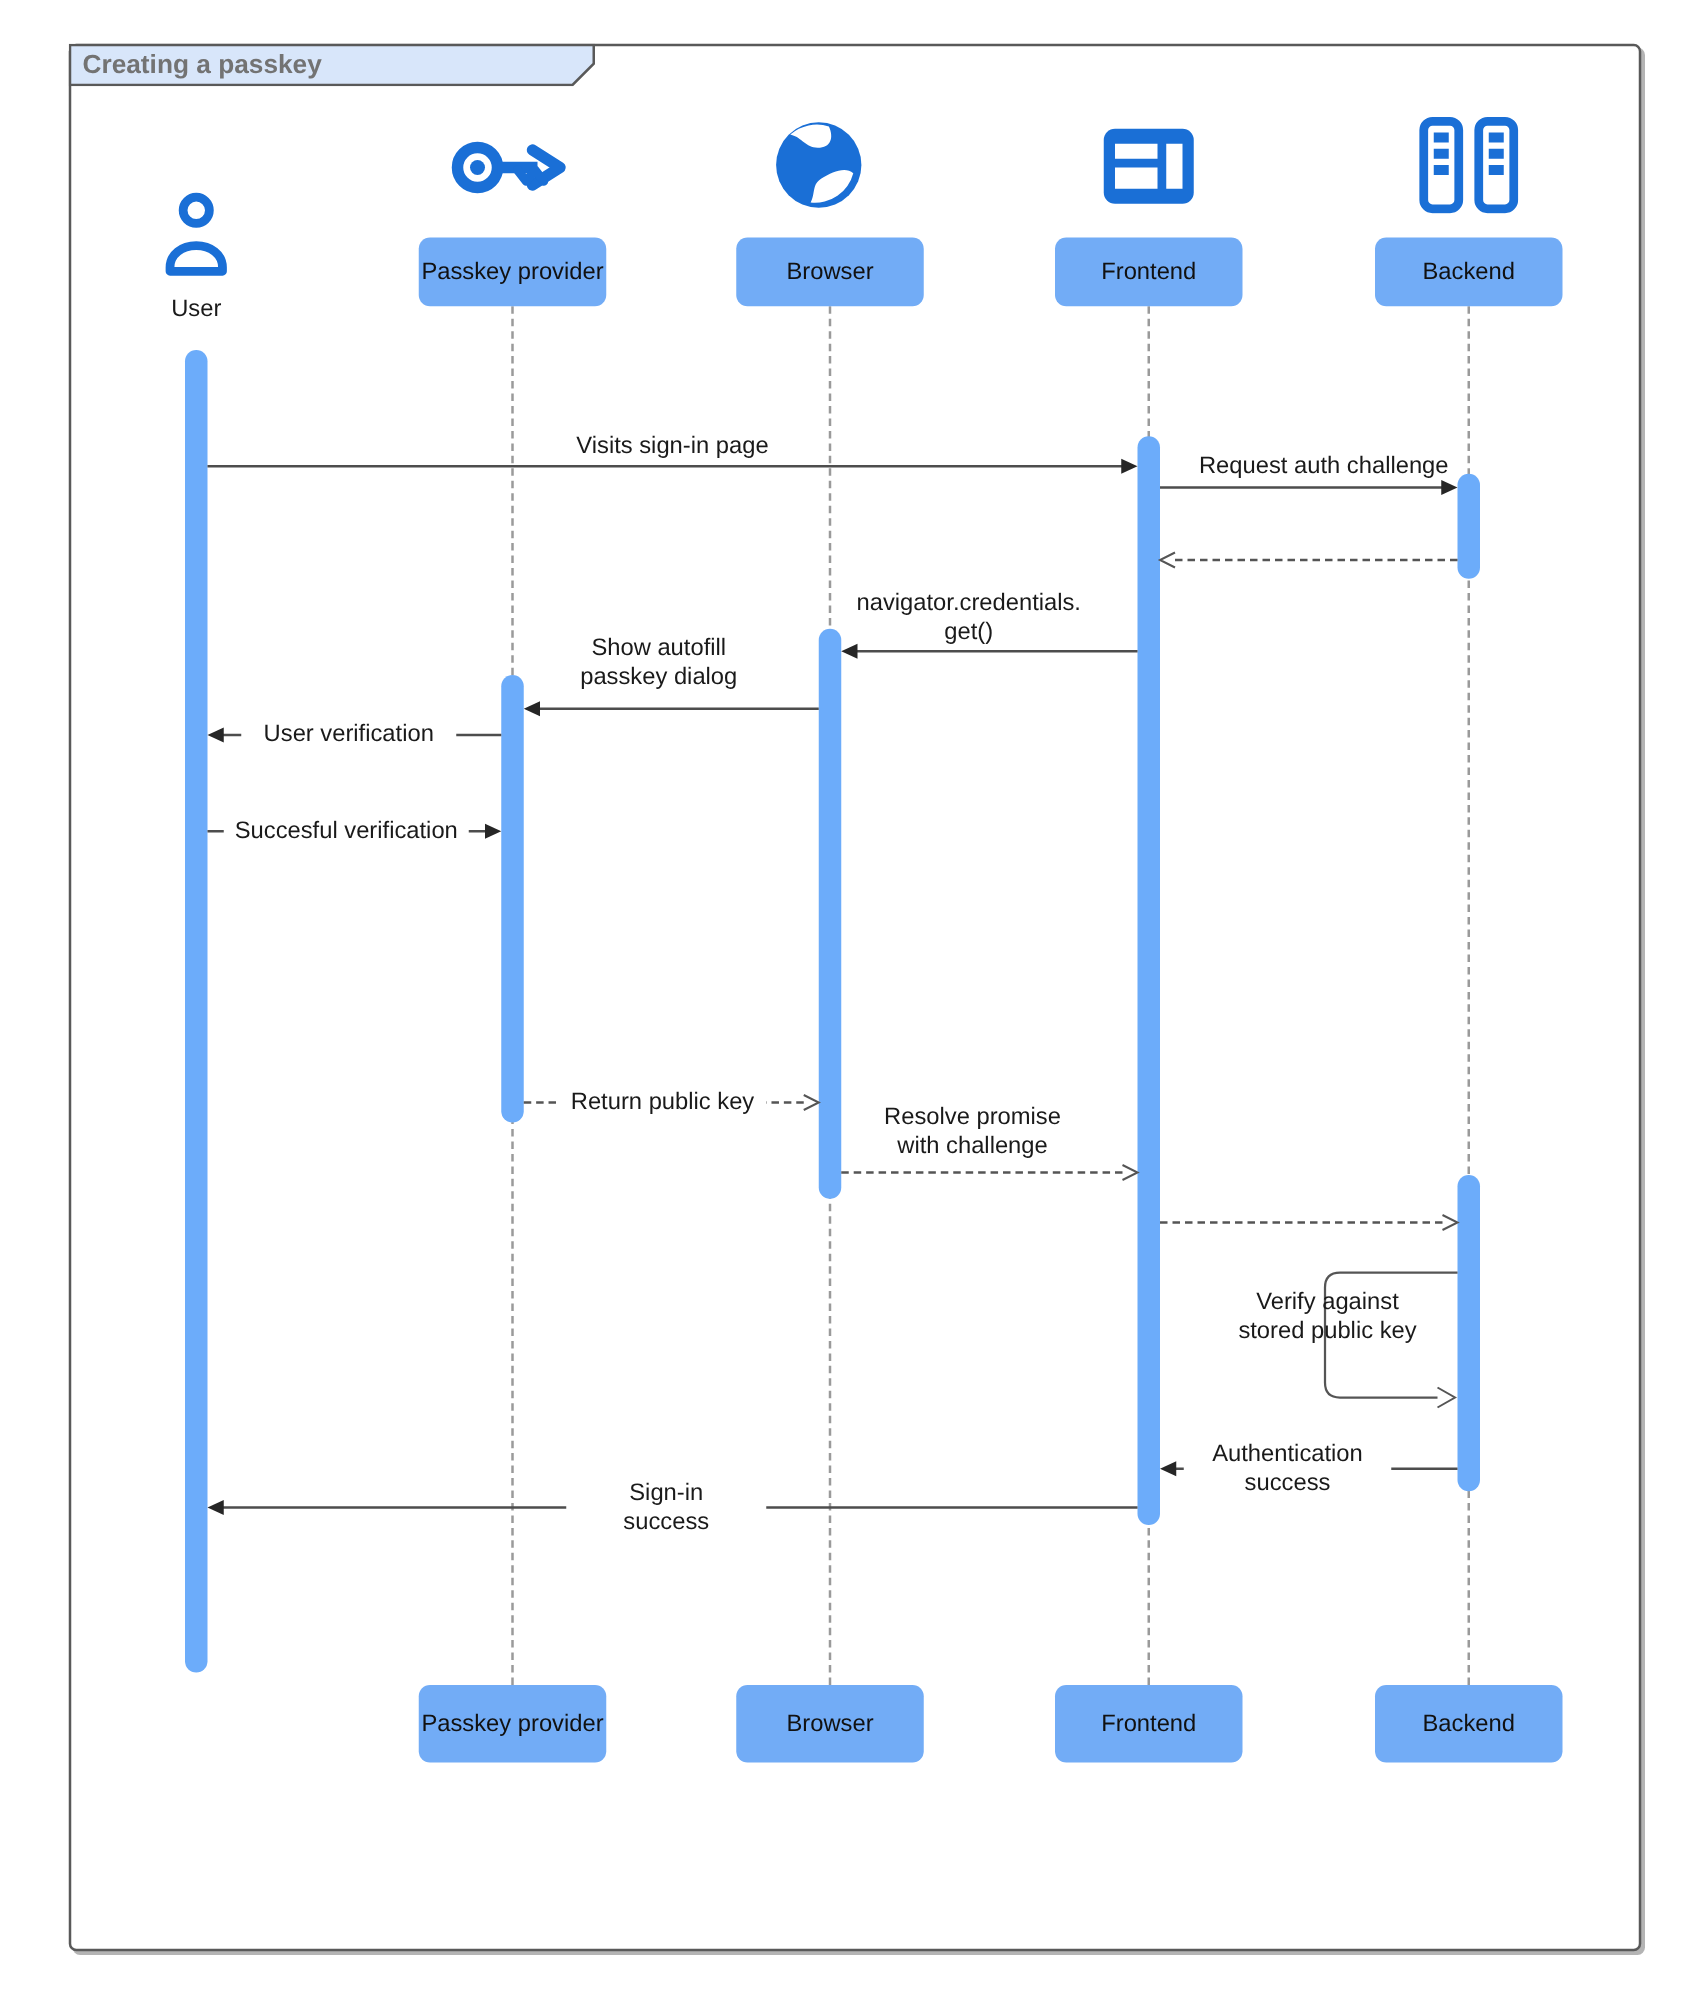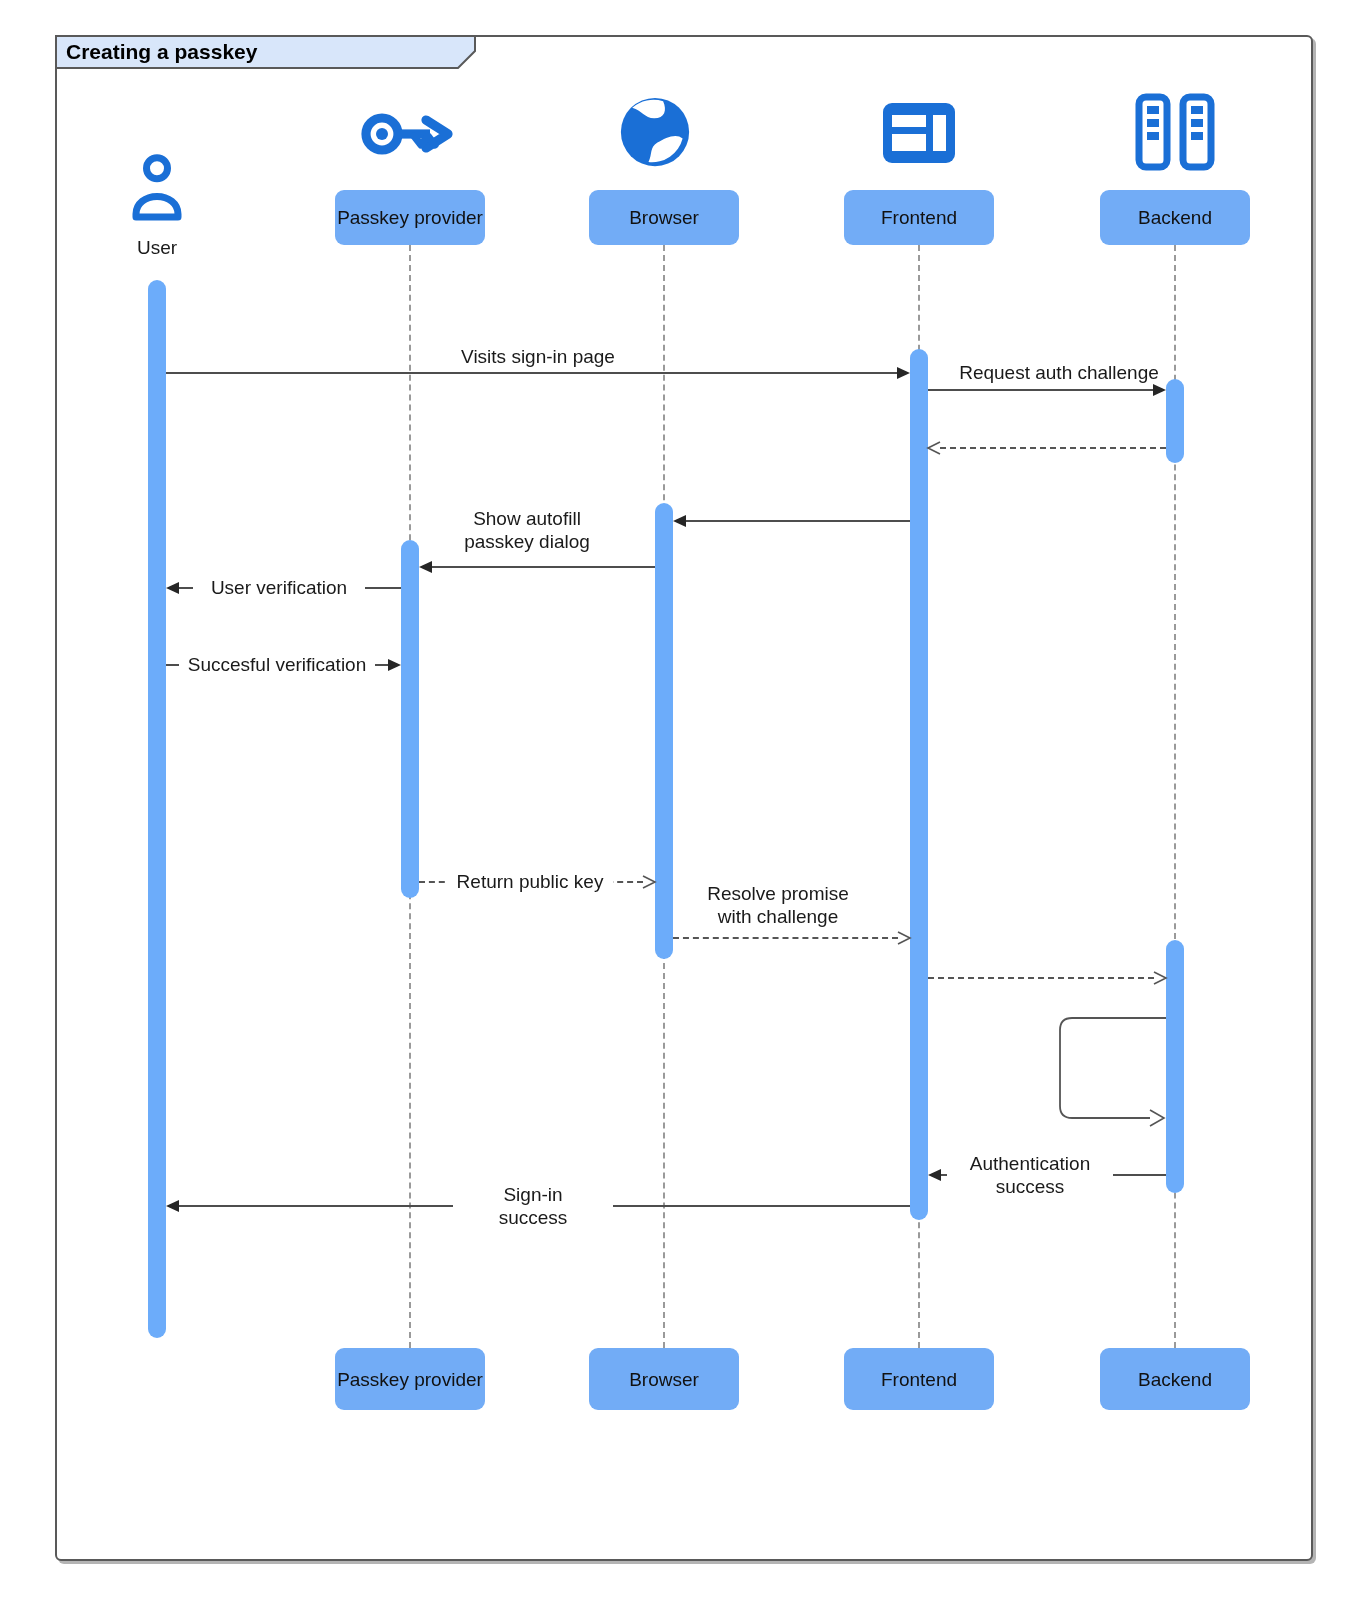--- a/index.html
+++ b/index.html
@@ -2,21 +2,21 @@
 <html><head>
 <meta charset="utf-8">
 <style>
   html,body{margin:0;padding:0;background:#ffffff;}
   #canvas{position:relative;width:1349px;height:1600px;background:#fff;overflow:hidden;
           font-family:"Liberation Sans","DejaVu Sans",sans-serif;color:#1a1a1a;}
   .frame{position:absolute;left:55px;top:35px;width:1254px;height:1522px;
          border:2px solid #595959;border-radius:6px;background:#fff;
          box-shadow:3px 3px 0 rgba(89,89,89,.45);}
   .title-tab{position:absolute;left:55px;top:35px;width:422px;height:34px;}
-  .title-text{position:absolute;left:66px;top:40px;font-size:21px;font-weight:bold;color:#000000;}
+  .title-text{position:absolute;left:66px;top:40px;font-size:21px;font-weight:bold;color:#737373;}
   .lifeline{position:absolute;top:245px;height:1103px;width:0;border-left:2px dashed #9a9a9a;}
   .actor-box{position:absolute;width:150px;height:55px;background:#72ACF6;border-radius:9px;
              display:flex;align-items:center;justify-content:center;text-align:center;
              font-size:19px;line-height:23px;color:#111;}
   .actor-box.bottom{height:62px;}
   .bar{position:absolute;width:18px;background:#6CACFA;border-radius:9px;}
   .mline{position:absolute;height:0;border-top:2px solid #4d4d4d;}
   .mline.dashed{border-top:2px dashed #555;}
   .head-r{position:absolute;width:0;height:0;border-top:6px solid transparent;
           border-bottom:6px solid transparent;border-left:13px solid #262626;}
@@ -110,20 +110,22 @@
   <div class="head-r" style="left:1153px;top:384px;"></div>
   <div class="lbl" style="left:947px;top:361px;width:200px;margin-left:12px;">Request auth challenge</div>
 
   <div class="mline dashed" style="left:940px;top:447px;width:226px;"></div>
   <svg class="openhead" style="left:926px;top:440px;" width="16" height="16" viewBox="0 0 16 16">
     <path d="M14,2 L2,8 L14,14" fill="none" stroke="#555" stroke-width="1.6"></path>
   </svg>
 
   <div class="mline" style="left:683px;top:520px;width:227px;"></div>
   <div class="head-l" style="left:673px;top:515px;"></div>
+  <div class="lbl" style="left:665px;top:471px;width:220px;">navigator.credentials.
+get()</div>
 
   <div class="mline" style="left:431px;top:566px;width:224px;"></div>
   <div class="head-l" style="left:419px;top:561px;"></div>
   <div class="lbl" style="left:427px;top:507px;width:200px;text-align:center;">Show autofill
 passkey dialog</div>
 
   <div class="mline" style="left:178px;top:587px;width:223px;"></div>
   <div class="head-l" style="left:166px;top:582px;"></div>
   <div class="lbl bg" style="left:193px;top:576px;width:172px;">User verification</div>
 
@@ -146,20 +148,22 @@
 
   <div class="mline dashed" style="left:928px;top:977px;width:226px;"></div>
   <svg class="openhead" style="left:1152px;top:970px;" width="16" height="16" viewBox="0 0 16 16">
     <path d="M2,2 L14,8 L2,14" fill="none" stroke="#555" stroke-width="1.6"></path>
   </svg>
 
   <svg class="openhead" style="left:1046px;top:1008px;" width="124" height="124" viewBox="0 0 124 124">
     <path d="M120,10 H26 Q14,10 14,22 V98 Q14,110 26,110 H104" fill="none" stroke="#555" stroke-width="1.8"></path>
     <path d="M104,102 L118,110 L104,118" fill="none" stroke="#555" stroke-width="1.6"></path>
   </svg>
+  <div class="lbl" style="left:962px;top:1030px;width:200px;">Verify against
+stored public key</div>
 
   <div class="mline" style="left:940px;top:1174px;width:226px;"></div>
   <div class="head-l" style="left:928px;top:1169px;"></div>
   <div class="lbl bg" style="left:947px;top:1152px;width:166px;">Authentication
 success</div>
 
   <div class="mline" style="left:178px;top:1205px;width:732px;"></div>
   <div class="head-l" style="left:166px;top:1200px;"></div>
   <div class="lbl bg" style="left:453px;top:1183px;width:160px;">Sign-in
 success</div>

